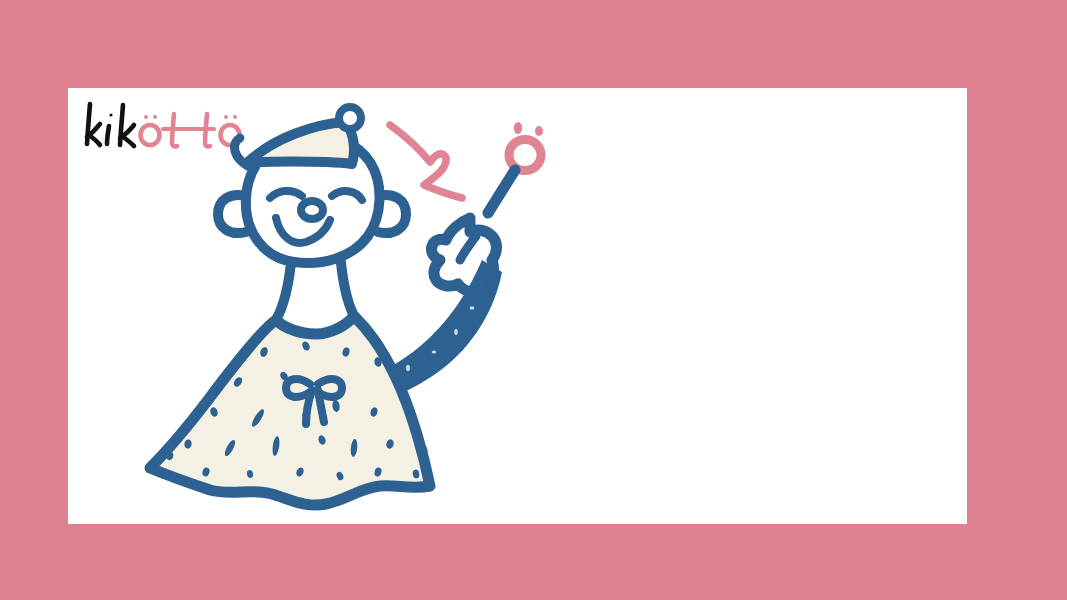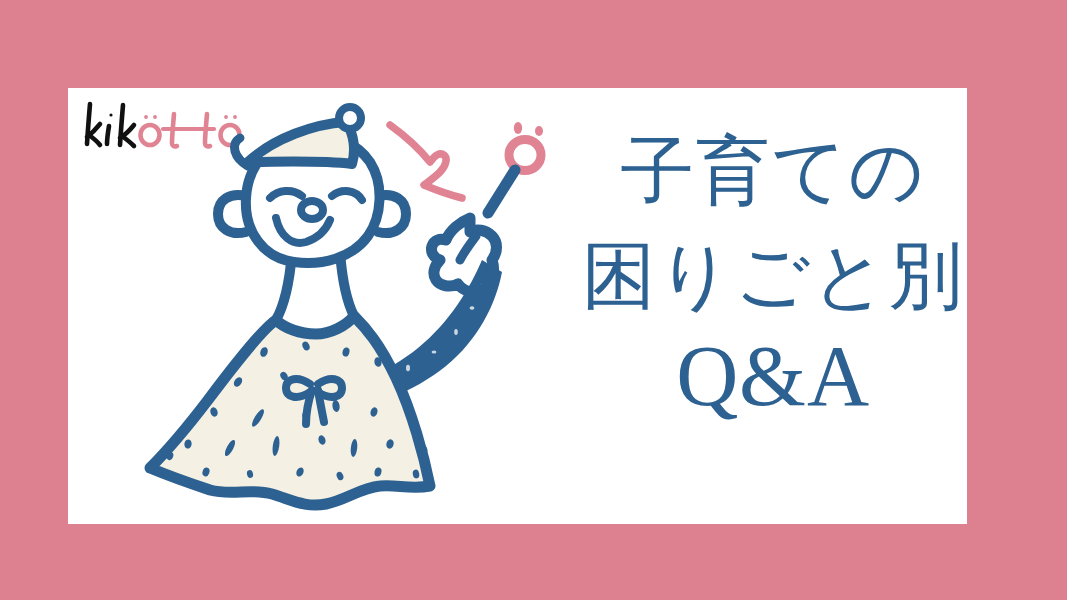--- a/index.html
+++ b/index.html
@@ -222,20 +222,15 @@
 
         <path d="M192,98 C200,90 214,88 224,96" fill="none" stroke="#2d6191" stroke-width="8" stroke-linecap="round"></path>
         <path d="M254,96 C264,88 278,90 284,100" fill="none" stroke="#2d6191" stroke-width="8" stroke-linecap="round"></path>
 
         <ellipse cx="234" cy="110" rx="11" ry="9" fill="#ffffff" stroke="#2d6191" stroke-width="8"></ellipse>
 
         <path d="M198,118 C202,136 214,146 228,142 C240,138 248,130 252,120" fill="none" stroke="#2d6191" stroke-width="8" stroke-linecap="round" stroke-linejoin="round"></path>
       </svg>
     </div>
 
-    <div id="headline">
-      <div class="headline-line">子育ての</div>
-      <div class="headline-line">困りごと別</div>
-      <div class="headline-line latin">Q&amp;A</div>
-    </div>
 
   </div>
 </div>
 
 </body></html>

